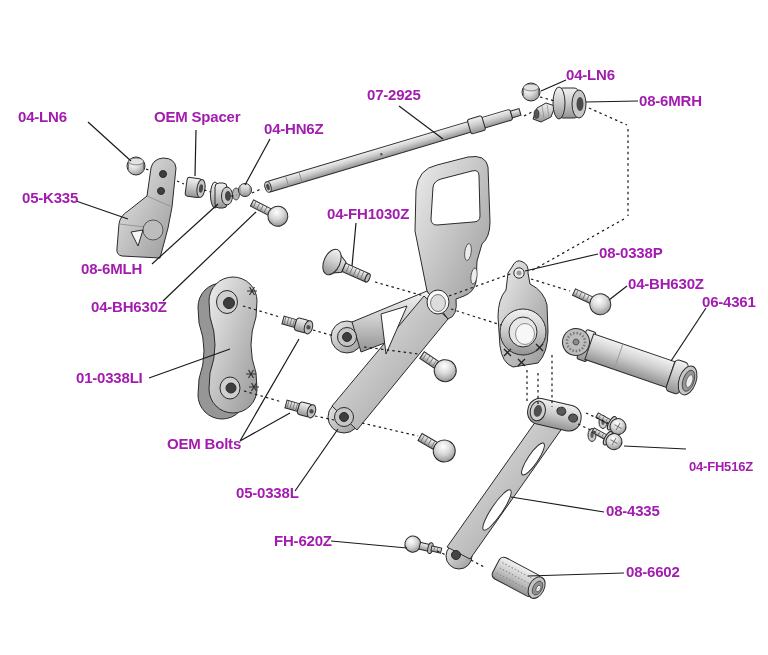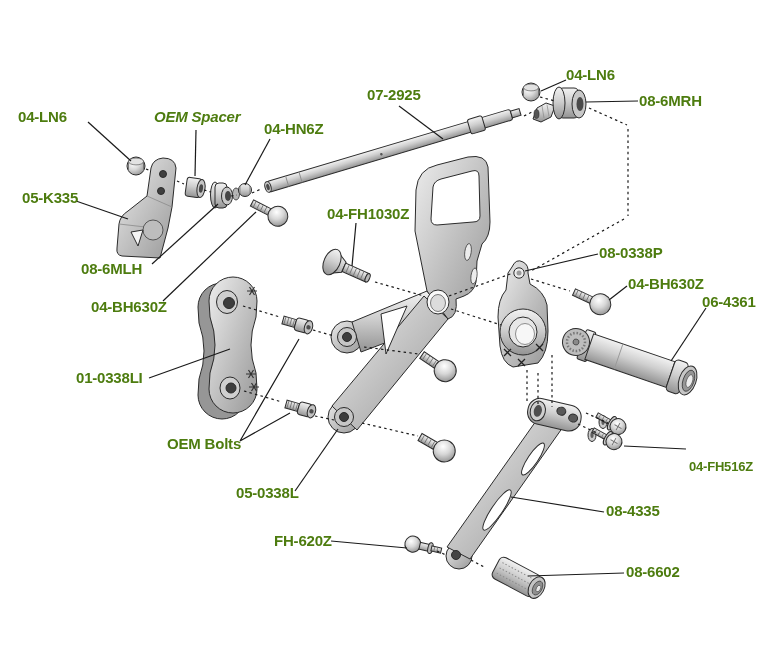--- a/index.html
+++ b/index.html
@@ -1,19 +1,19 @@
 <!DOCTYPE html>
 <html><head>
 <meta charset="utf-8">
 <style>
   html,body{margin:0;padding:0;background:#fff;}
   .stage{position:relative;width:768px;height:655px;background:#ffffff;overflow:hidden;
          font-family:"Liberation Sans",sans-serif;}
   .stage svg{position:absolute;left:0;top:0;}
-  .lbl{position:absolute;font:bold 15px "Liberation Sans",sans-serif;color:#4d7c0f;
+  .lbl{position:absolute;font:bold 15px "Liberation Sans",sans-serif;color:#a21caf;
        white-space:nowrap;letter-spacing:-0.2px;}
   .lbl.small{font-size:13px;}
 </style>
 </head>
 <body>
 
 <div class="stage">
 <svg width="768" height="655" viewBox="0 0 768 655">
   <defs>
     <linearGradient id="gm" x1="0" y1="0" x2="0" y2="1">
@@ -291,21 +291,21 @@
     <path d="M240,441 L299,339 M240,441 L290,413"></path>
     <path d="M295,491 L338,429"></path>
     <path d="M686,449 L624,446"></path>
     <path d="M604,512 L511,497"></path>
     <path d="M331,541 L407,548"></path>
     <path d="M624,573 L528,576"></path>
   </g>
 </svg>
 
   <div class="lbl" style="left:18px;top:108px;">04-LN6</div>
-  <div class="lbl" style="left:154px;top:108px;font-style:italic;">OEM Spacer</div>
+  <div class="lbl" style="left:154px;top:108px;">OEM Spacer</div>
   <div class="lbl" style="left:264px;top:120px;">04-HN6Z</div>
   <div class="lbl" style="left:367px;top:86px;">07-2925</div>
   <div class="lbl" style="left:566px;top:66px;">04-LN6</div>
   <div class="lbl" style="left:639px;top:92px;">08-6MRH</div>
   <div class="lbl" style="left:22px;top:189px;text-align:right;">05-K335</div>
   <div class="lbl" style="left:81px;top:260px;">08-6MLH</div>
   <div class="lbl" style="left:91px;top:298px;">04-BH630Z</div>
   <div class="lbl" style="left:327px;top:205px;">04-FH1030Z</div>
   <div class="lbl" style="left:599px;top:244px;">08-0338P</div>
   <div class="lbl" style="left:628px;top:275px;">04-BH630Z</div>

